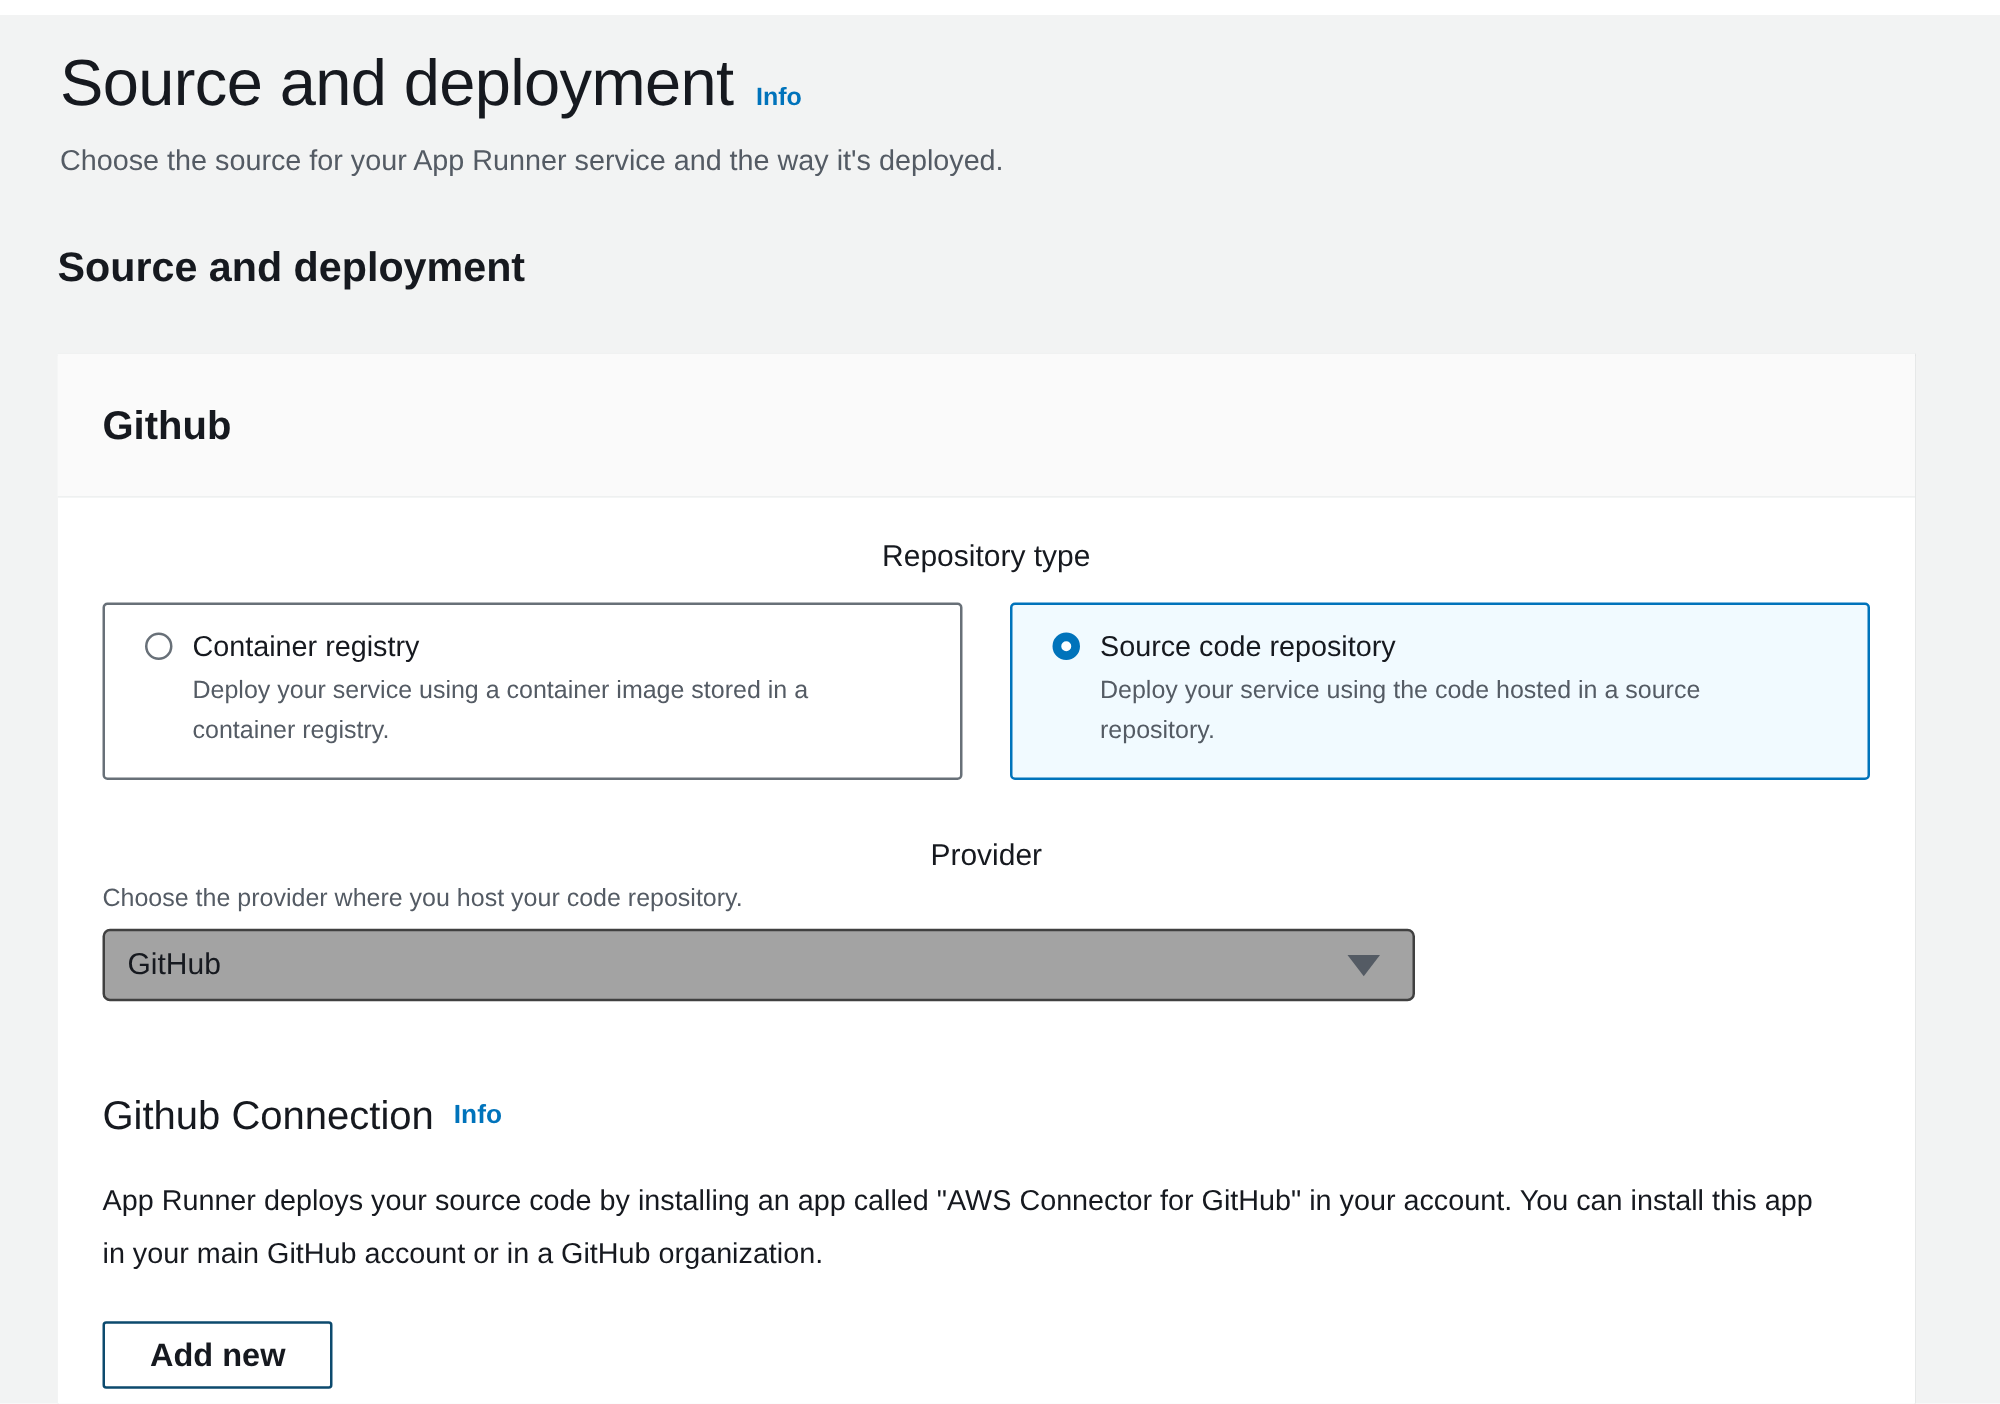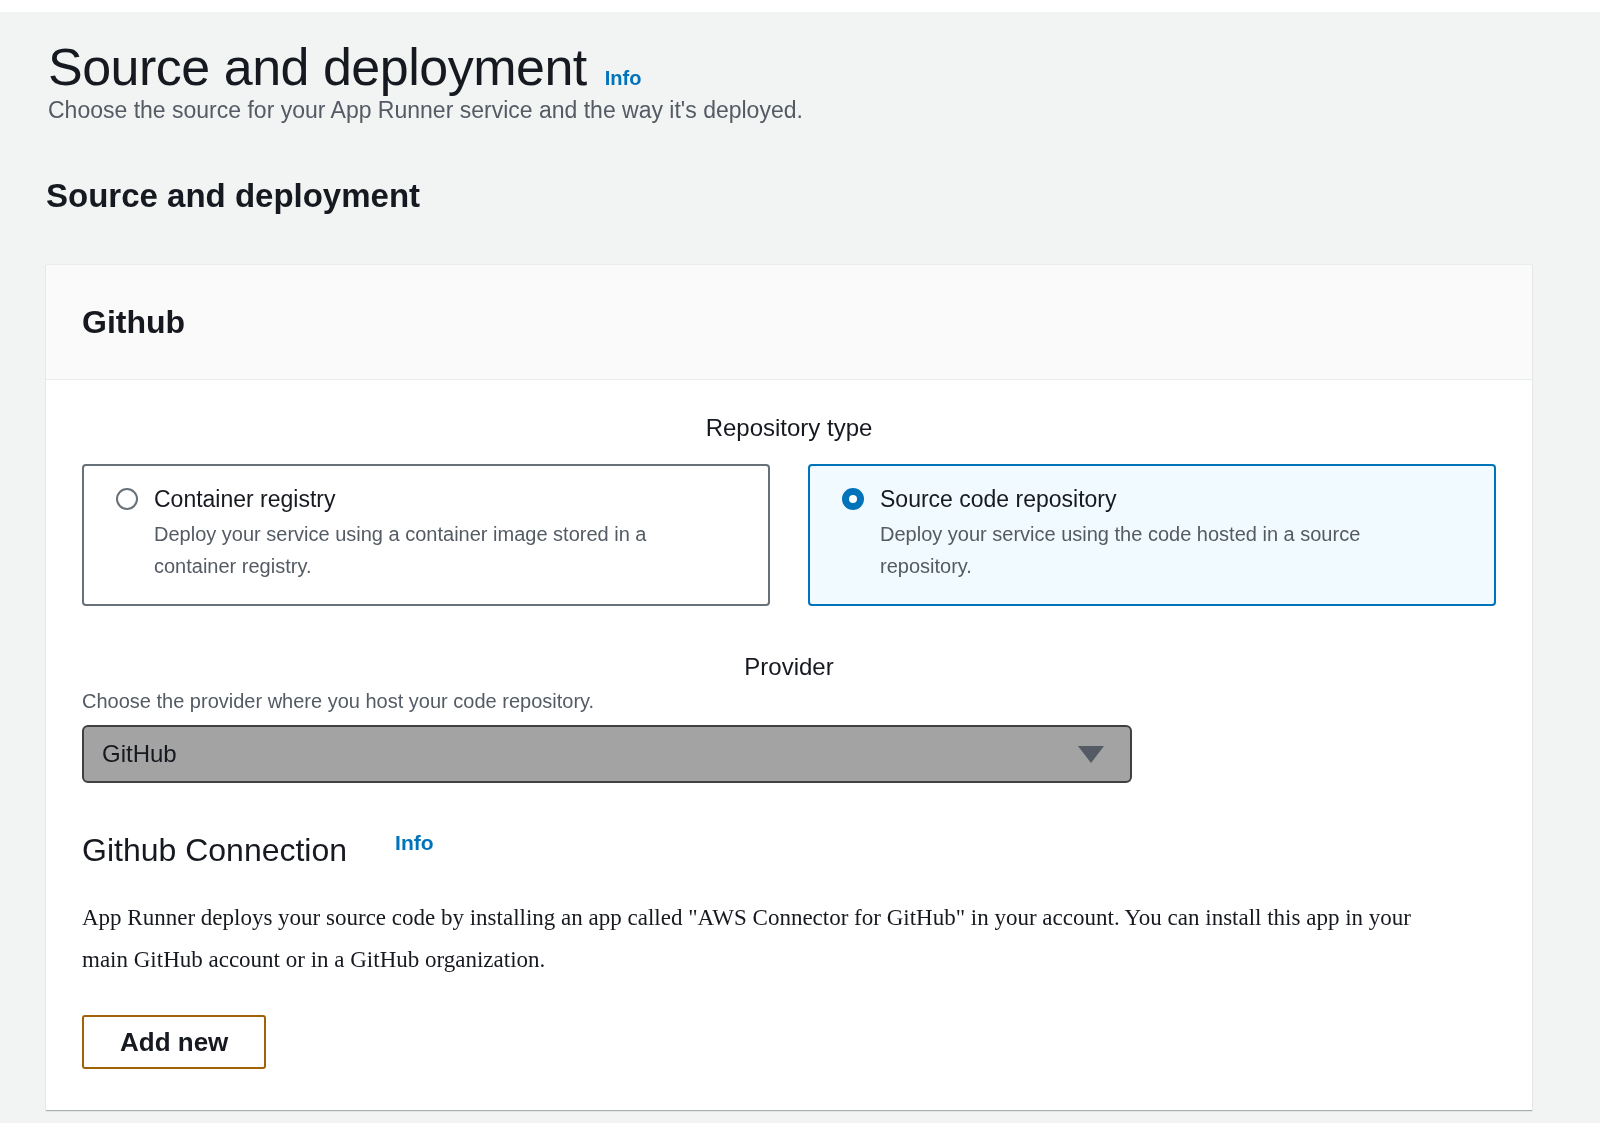--- a/index.html
+++ b/index.html
@@ -31,21 +31,21 @@
   .title-row{display:flex;align-items:baseline;padding-left:2px;}
   .h1{
     font-size:52px;line-height:58px;font-weight:400;letter-spacing:-0.5px;
     color:var(--text-primary);margin:0;
   }
   .info-link{
     font-size:20px;font-weight:700;color:var(--link-blue);
     margin-left:18px;text-decoration:none;cursor:pointer;
   }
   .subtitle{
-    padding-left:2px;
+    padding-left:2px;margin-top:18px;
     font-size:23px;line-height:28px;color:var(--text-secondary);
   }
   .h2{
     margin:54px 0 0 0;font-size:33px;line-height:36px;font-weight:700;
     color:var(--text-primary);
   }
   
   .card{
     margin-top:50px;background:var(--card-bg);
     height:846px;box-sizing:border-box;
@@ -106,32 +106,32 @@
     display:flex;align-items:center;justify-content:space-between;
     padding:0 26px 0 18px;cursor:pointer;
   }
   .select-value{font-size:24px;color:var(--text-primary);}
   .select-arrow{
     width:0;height:0;
     border-left:13px solid transparent;border-right:13px solid transparent;
     border-top:17px solid #545b64;
   }
   
-  .gh-heading-row{margin-top:48px;display:flex;align-items:flex-start;gap:32px;}
+  .gh-heading-row{margin-top:72px;display:flex;align-items:center;}
   .h3{
     font-size:32px;line-height:38px;font-weight:400;color:var(--text-primary);margin:0;
   }
   .gh-info{font-size:21px;font-weight:700;color:var(--link-blue);margin-left:16px;cursor:pointer;text-decoration:none;}
   .gh-body{
     margin-top:28px;max-width:1372px;
-    font-size:23px;line-height:42px;color:var(--text-primary);font-family:Liberation Serif, serif;
+    font-size:23px;line-height:42px;color:var(--text-primary);
   }
   .btn{
     margin-top:34px;display:inline-block;
-    background:#ffffff;border:2px solid #a16207;border-radius:3px;
+    background:#ffffff;border:2px solid #0c4a6e;border-radius:3px;
     padding:10px 36px;
     font-size:26px;line-height:30px;font-weight:700;color:var(--text-primary);
     cursor:pointer;font-family:inherit;
   }
 </style>
 </head>
 <body>
 
 <div class="page">
 

